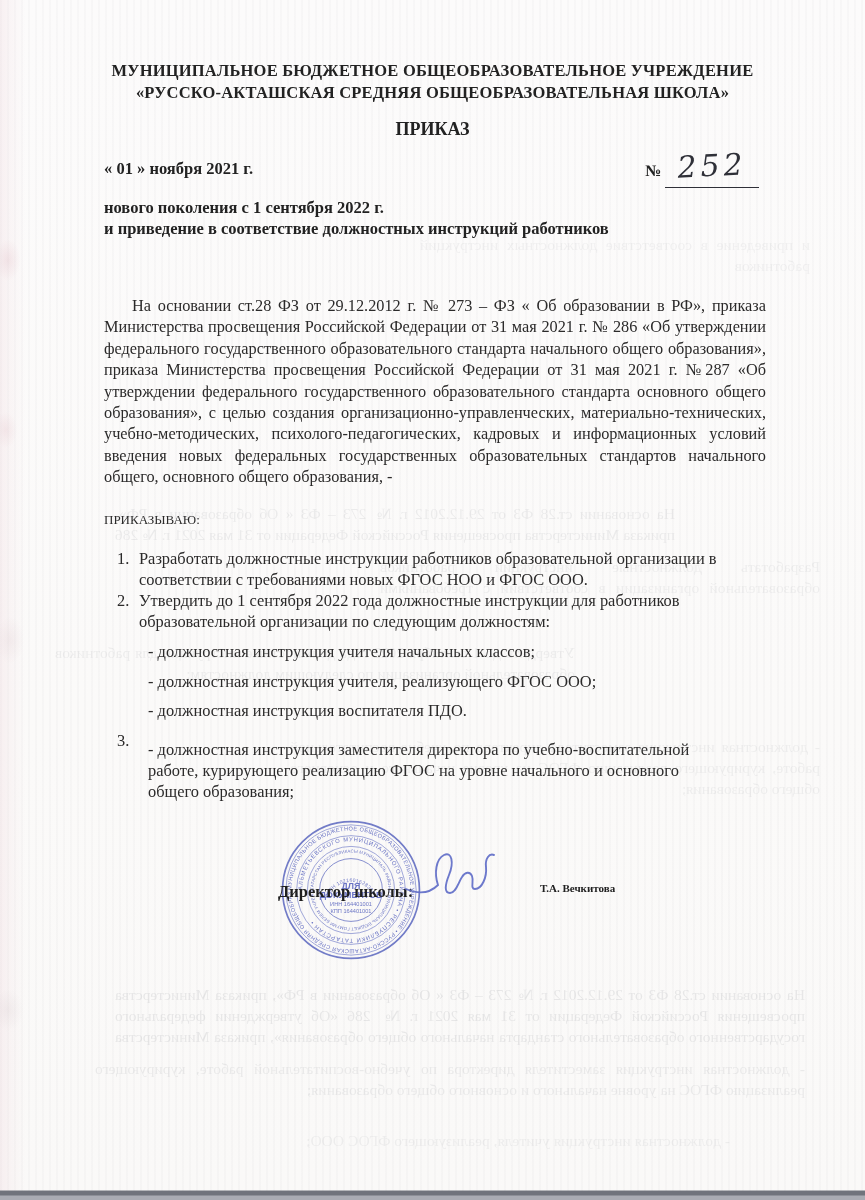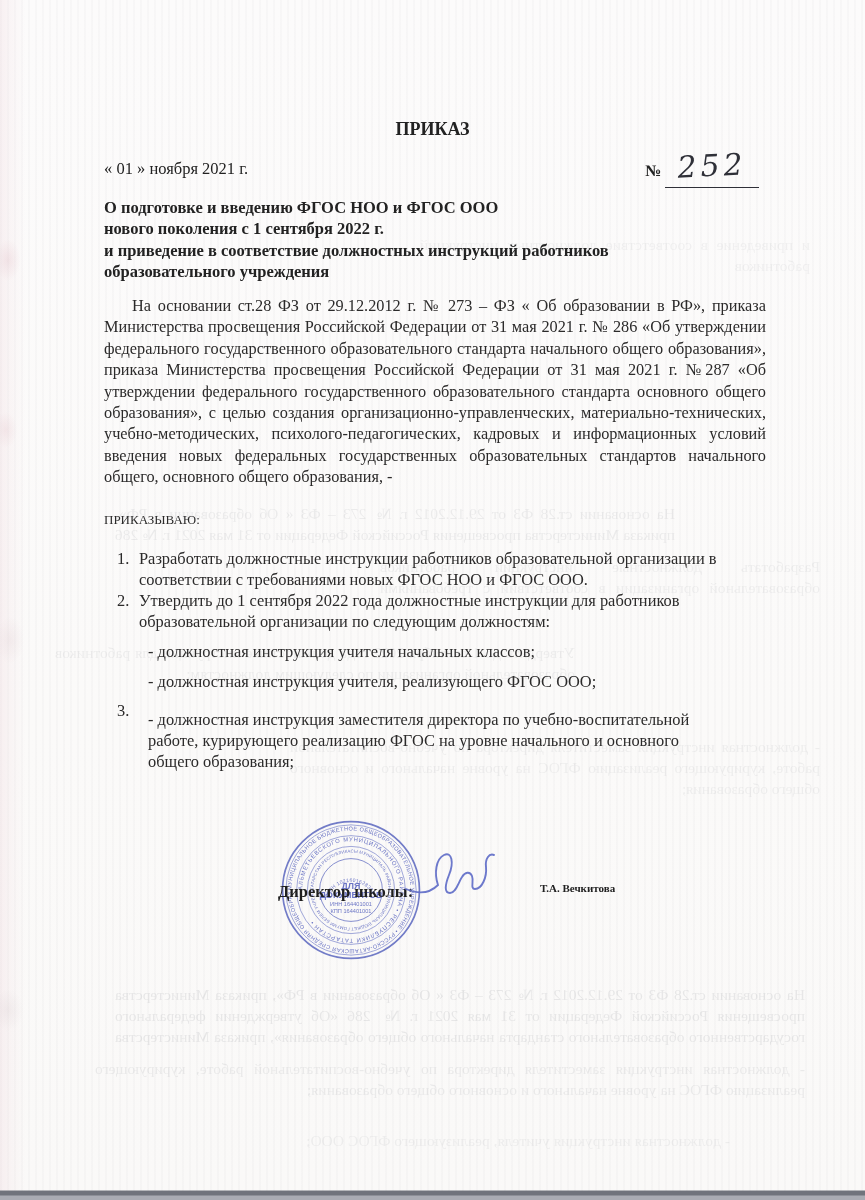--- a/index.html
+++ b/index.html
@@ -28,21 +28,21 @@
     position:absolute;left:0;bottom:0;width:100%;height:12px;
     background:linear-gradient(180deg, rgba(0,0,0,0) 0 2px, #70737c 3px 7px, #a9abb3 8px 12px);
   }
 
   .org{position:absolute;top:60px;left:0;width:100%;text-align:center;
        font-weight:bold;font-size:16.5px;line-height:21.5px;letter-spacing:.2px;color:#222;}
   .doctype{position:absolute;top:119px;left:0;width:100%;text-align:center;
        font-weight:bold;font-size:18px;color:#222;}
 
   .daterow{position:absolute;top:156px;left:104px;width:660px;height:34px;}
-  .date{position:absolute;left:0;top:3px;font-weight:normal;font-size:16.5px;color:#222;}
+  .date{position:absolute;left:0;top:3px;font-weight:bold;font-size:16.5px;color:#222;}
   .numgroup{position:absolute;left:541px;top:0;width:119px;height:34px;}
   .numsign{position:absolute;left:0;top:6px;font-weight:bold;font-size:16px;color:#222;}
   .numvalue{
     position:absolute;left:24px;top:-8px;width:86px;text-align:center;
     font-family:"DejaVu Serif",serif;font-style:italic;
     font-size:30px;letter-spacing:4px;color:#2f3038;transform:rotate(-3deg);
   }
   .numline{position:absolute;left:20px;bottom:2px;width:94px;border-bottom:1.6px solid #2f3038;}
 
   .subject{position:absolute;top:197px;left:104px;width:620px;
@@ -79,56 +79,57 @@
   .g5{top:984px;left:115px;width:690px;height:64px;opacity:.15;}
   .g6{top:1058px;left:95px;width:710px;height:64px;opacity:.13;}
   .g7{top:1130px;left:130px;width:600px;height:42px;opacity:.10;}
 </style>
 </head>
 <body>
 
 <div class="page">
 
   <div class="org">
+    <div>МУНИЦИПАЛЬНОЕ БЮДЖЕТНОЕ ОБЩЕОБРАЗОВАТЕЛЬНОЕ УЧРЕЖДЕНИЕ</div>
+    <div>«РУССКО-АКТАШСКАЯ СРЕДНЯЯ ОБЩЕОБРАЗОВАТЕЛЬНАЯ ШКОЛА»</div>
   </div>
 
   <div class="doctype">ПРИКАЗ</div>
 
   <div class="daterow">
     <span class="date">« 01 » ноября 2021  г.</span>
     <span class="numgroup">
       <span class="numsign">№</span>
       <span class="numvalue">252</span>
       <span class="numline"></span>
     </span>
   </div>
 
   <div class="subject">
-    <div>О подготовке и введению ФГОС НОО и ФГОС ООО</div>
     <div>нового поколения с 1 сентября 2022 г.</div>
     <div>и приведение в соответствие должностных инструкций работников</div>
-    <div>образовательного учреждения</div>
   </div>
 
   <div class="bodytext">На основании ст.28 ФЗ от 29.12.2012 г. № 273 – ФЗ « Об образовании в РФ», приказа Министерства просвещения Российской Федерации от 31 мая 2021 г. № 286 «Об утверждении федерального государственного образовательного стандарта начального общего образования», приказа Министерства просвещения Российской Федерации от 31 мая 2021 г. №287 «Об утверждении федерального государственного образовательного стандарта основного общего образования», с целью создания организационно-управленческих, материально-технических, учебно-методических, психолого-педагогических, кадровых и информационных условий введения новых федеральных государственных образовательных стандартов начального общего, основного общего образования, -</div>
 
   <div class="prikaz">ПРИКАЗЫВАЮ:</div>
 
   <div class="orderlist">
     <div class="oitem">
       <div class="onum">1.</div>
       <div class="otext">Разработать должностные инструкции работников образовательной организации в соответствии с требованиями новых ФГОС НОО и ФГОС ООО.</div>
     </div>
     <div class="oitem">
       <div class="onum">2.</div>
       <div class="otext">
         <div>Утвердить до 1 сентября 2022 года должностные инструкции для работников образовательной организации по следующим должностям:</div>
         <div class="osub">
           <div>- должностная инструкция учителя начальных классов;</div>
           <div>- должностная инструкция учителя, реализующего ФГОС ООО;</div>
+          <div>- должностная инструкция воспитателя ПДО.</div>
         </div>
       </div>
     </div>
     <div class="oitem">
       <div class="onum">3.</div>
       <div class="otext">
         <div class="osub">
           <div>- должностная инструкция заместителя директора по учебно-воспитательной работе, курирующего реализацию ФГОС на уровне начального и основного общего образования;</div>
         </div>
       </div>

